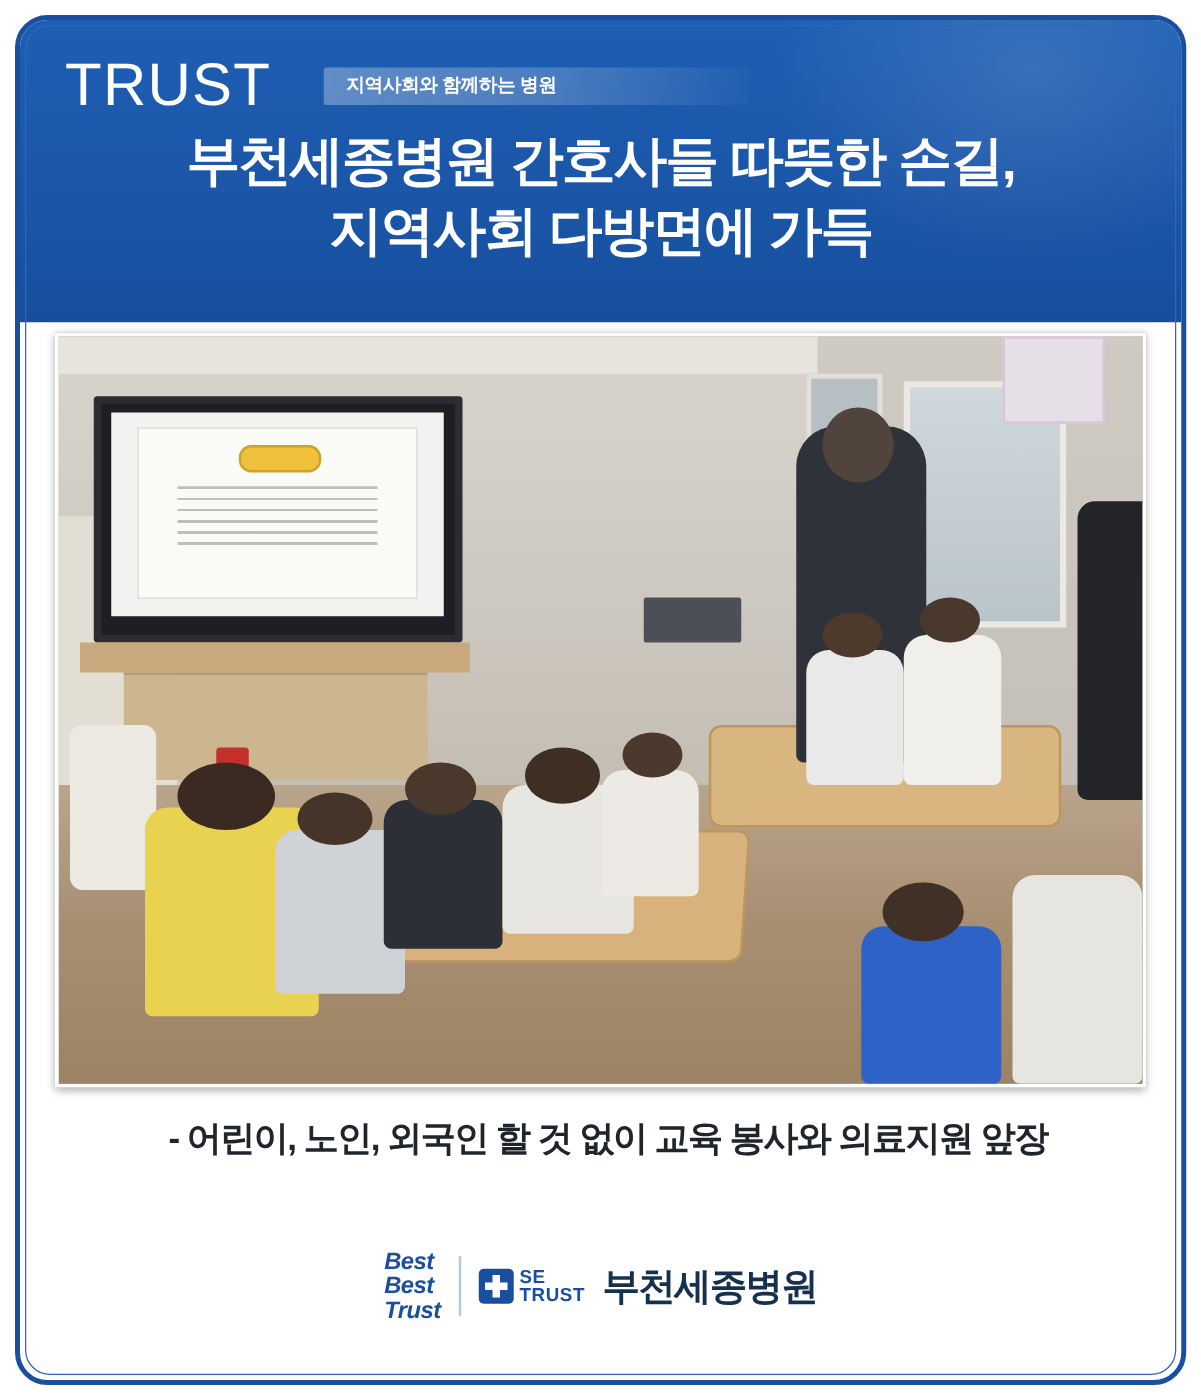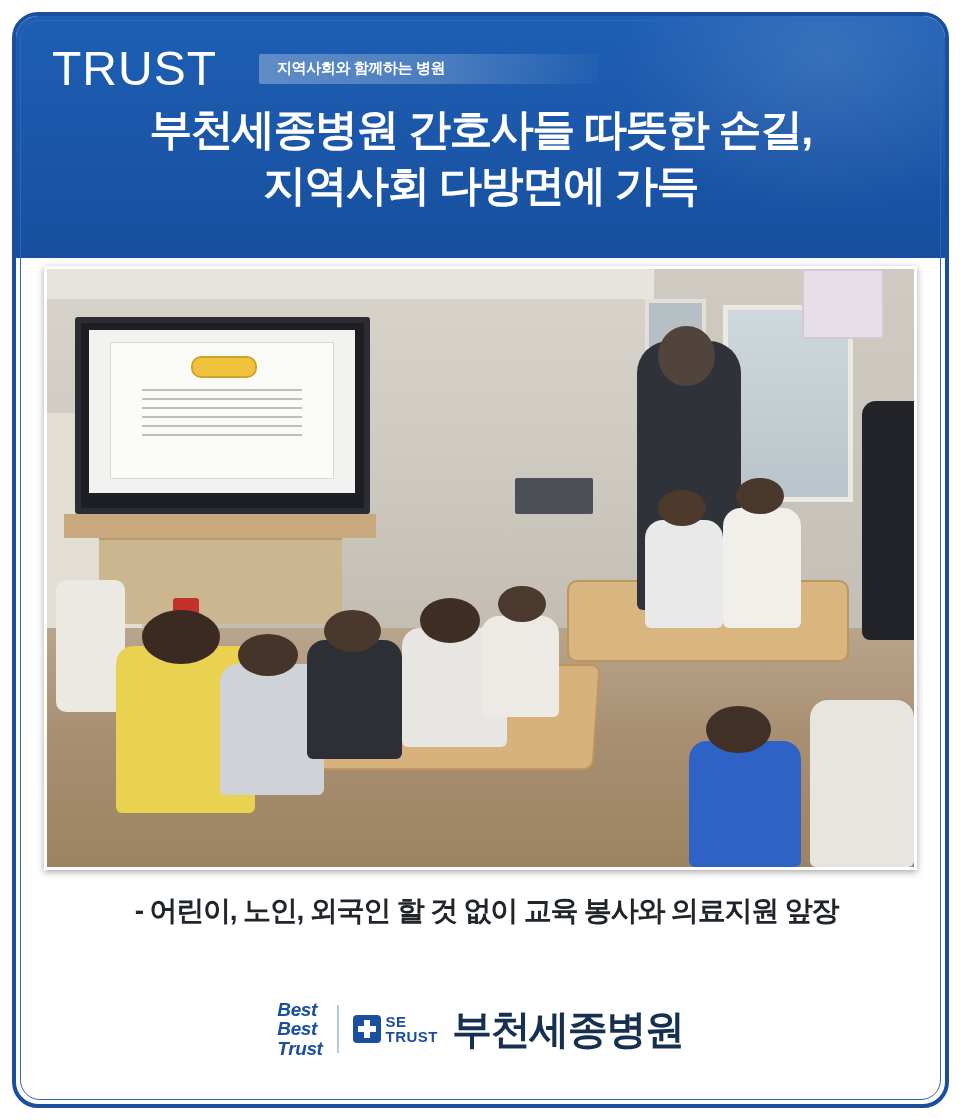--- a/index.html
+++ b/index.html
@@ -334,21 +334,21 @@
   }
   .cross::before { left: 11px; top: 5px; width: 6px; height: 18px; }
   .cross::after  { left: 5px; top: 11px; width: 18px; height: 6px; }
   .sejong-text {
     display:flex; flex-direction: column; line-height: 1.0;
   }
   .sejong-text span {
     font-size: 15px; font-weight: bold; color: #1a4fa0; letter-spacing: 0.5px;
   }
   .hospital-name {
-    font-size: 40px;
+    font-size: 30px;
     font-weight: bold;
     color: #16304f;
     letter-spacing: -1.4px;
   }
 </style>
 </head>
 <body>
 
 <div class="card">
 

